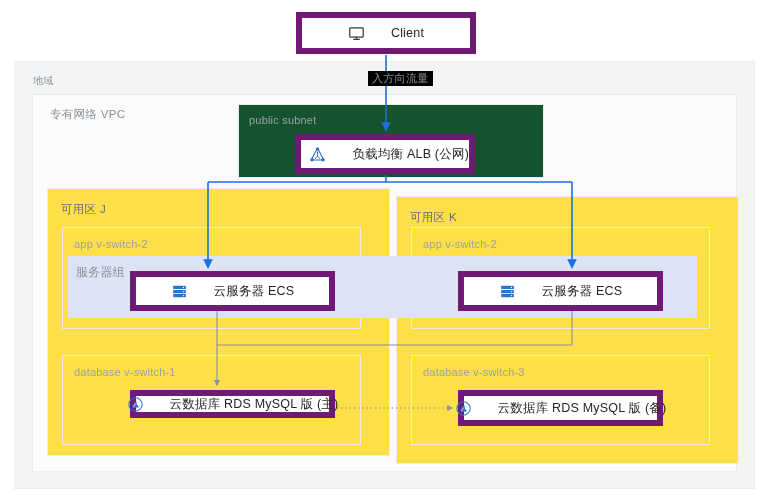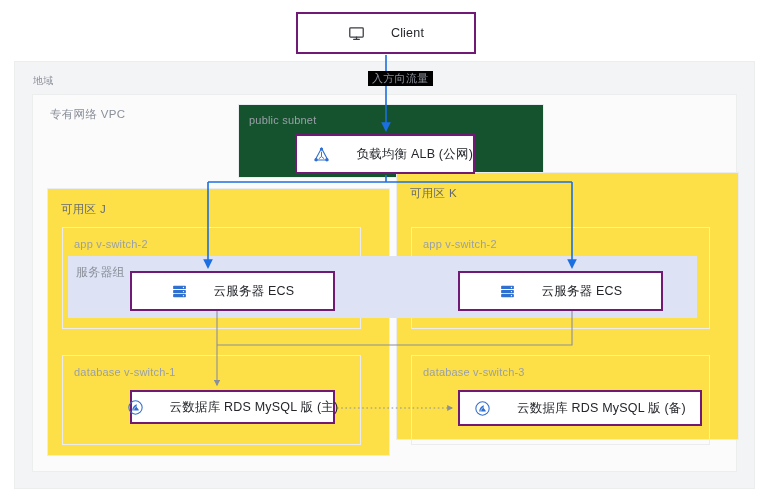--- a/index.html
+++ b/index.html
@@ -57,21 +57,21 @@
     font-size: 11px; color: #9aa0a8; letter-spacing: .2px;
     white-space: nowrap;
   }
 
   
   .az {
     background: #fde047;
     border: 1px solid #ebecee;
   }
   #az-j { left: 47px; top: 188px; width: 343px; height: 268px; }
-  #az-k { left: 396px; top: 172px; width: 343px; height: 268px; }
+  #az-k { left: 396px; top: 196px; width: 343px; height: 268px; }
   .az-label {
     position: absolute; left: 13px; top: 13px;
     font-size: 11.5px; color: #666b73; letter-spacing: .3px;
     white-space: nowrap;
   }
 
   
   .vswitch {
     background: transparent;
     border: 1px solid #ececee;
@@ -93,36 +93,36 @@
   }
   .sg-label {
     position: absolute; left: 8px; top: 8px;
     font-size: 12px; color: #8a8f99; letter-spacing: .2px;
     white-space: nowrap;
   }
 
   
   .card {
     background: #ffffff;
-    border: 2px solid #701a75;
+    border: 6px solid #701a75;
     display: flex;
     align-items: center;
     justify-content: center;
     gap: 26px;
     font-size: 12.5px;
     color: #24262b;
     letter-spacing: .2px;
     white-space: nowrap;
   }
   #client-card { left: 296px; top: 12px;  width: 180px; height: 42px; }
   #alb-card    { left: 295px; top: 134px; width: 180px; height: 40px; justify-content: flex-end; }
   #ecs-j-card  { left: 130px; top: 271px; width: 205px; height: 40px; }
   #ecs-k-card  { left: 458px; top: 271px; width: 205px; height: 40px; }
-  #rds-j-card  { left: 130px; top: 390px; width: 205px; height: 34px; }
-  #rds-k-card  { left: 458px; top: 390px; width: 244px; height: 36px; }
+  #rds-j-card  { left: 130px; top: 390px; width: 205px; height: 28px; }
+  #rds-k-card  { left: 458px; top: 390px; width: 205px; height: 36px; }
 
   .card-icon { flex: 0 0 auto; display: block; line-height: 0; }
   .card-label { line-height: 1; }
 
   
   #wires {
     position: absolute; left: 0; top: 0;
     width: 769px; height: 500px;
     pointer-events: none;
   }

